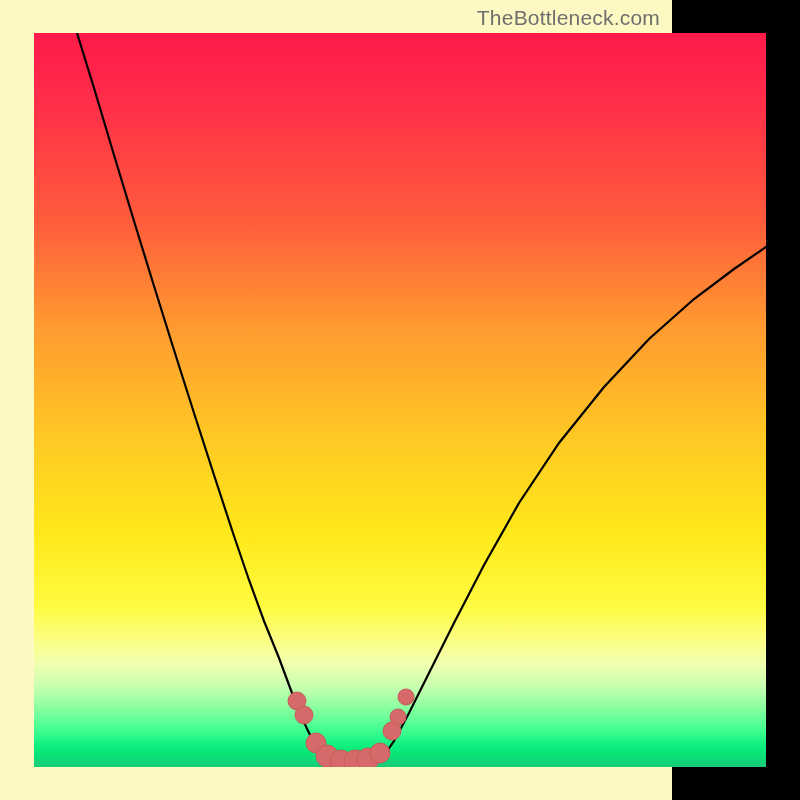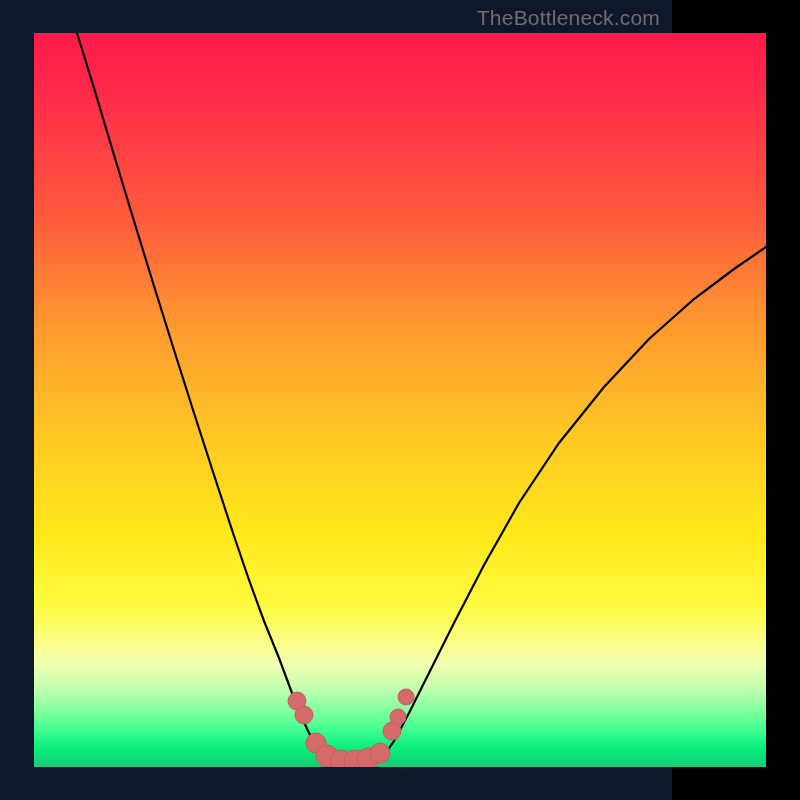--- a/index.html
+++ b/index.html
@@ -10,21 +10,21 @@
     overflow: hidden;
     background: #000;
     font-family: Arial, Helvetica, sans-serif;
   }
   .frame {
     position: absolute;
     left: 0;
     top: 0;
     width: 672px;
     height: 800px;
-    background: #0f172a;
+    background: #fef9c3;
   }
   .plot {
     position: absolute;
     left: 34px;
     top: 33px;
     width: 732px;
     height: 734px;
     background: linear-gradient(to bottom,
       #ff1a4a 0%,
       #ff2a4a 8%,

